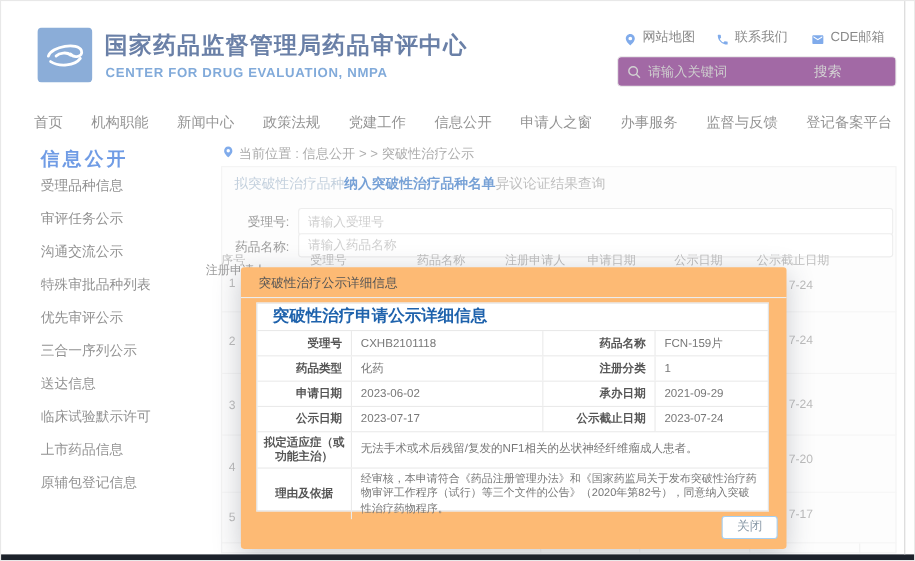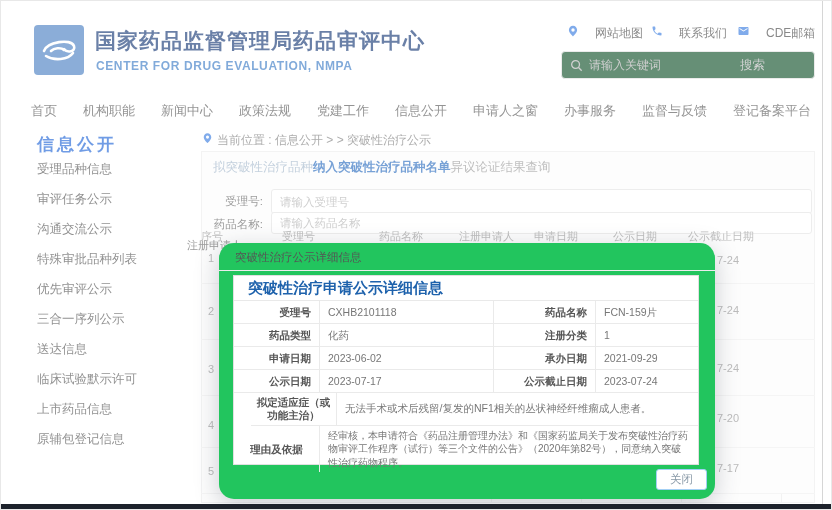--- a/index.html
+++ b/index.html
@@ -7,22 +7,22 @@
     position:relative;width:832px;height:510px;overflow:hidden;background:#fff;
     font-family:"Liberation Sans","DejaVu Sans",sans-serif;
     border:1px solid #e8e8e8;box-sizing:border-box;
   }
   .abs{position:absolute;}
   
   .bg{position:absolute;inset:0;z-index:1;}
   .logo{left:33px;top:24px;width:50px;height:50px;}
   .site-title{left:94px;top:26px;font-size:21px;font-weight:bold;color:#1b3c78;letter-spacing:1px;white-space:nowrap;}
   .site-subtitle{left:95px;top:58px;font-size:12px;font-weight:bold;color:#3e7dc6;letter-spacing:0.6px;white-space:nowrap;}
-  .qlink{top:24px;display:flex;align-items:flex-start;gap:16px;font-size:12px;color:#4a4a4a;white-space:nowrap;cursor:pointer;}
-  .search-pill{left:560px;top:50px;width:252px;height:26px;border:1px solid #e0e0e0;border-radius:4px;background:#14532d;display:flex;align-items:center;}
+  .qlink{top:24px;display:flex;align-items:flex-end;gap:5px;font-size:12px;color:#4a4a4a;white-space:nowrap;cursor:pointer;}
+  .search-pill{left:560px;top:50px;width:252px;height:26px;border:1px solid #e0e0e0;border-radius:4px;background:#701a75;display:flex;align-items:center;}
   .search-pill .mag{margin:0 6px 0 8px;flex:0 0 auto;}
   .search-ph{font-size:12px;color:#b5b5b5;white-space:nowrap;}
   .search-btn{position:absolute;left:178px;top:0;height:26px;line-height:26px;font-size:12.5px;color:#bdbdbd;cursor:pointer;}
   .nav{left:0;top:95px;width:832px;height:30px;display:flex;align-items:center;padding-left:30px;gap:26px;box-sizing:border-box;}
   .nav span{font-size:13px;color:#5a5a5a;white-space:nowrap;cursor:pointer;}
   .side-title{left:36px;top:132px;font-size:17px;font-weight:bold;color:#2468d8;letter-spacing:3px;}
   .sidebar{left:36px;top:153px;width:150px;}
   .sidebar .s-item{height:30px;line-height:30px;font-size:12.5px;color:#555;white-space:nowrap;cursor:pointer;}
   .sidebar .s-item.active{color:#6f9fd6;}
   .crumb-txt{left:216px;top:131px;font-size:12px;color:#808080;white-space:nowrap;}
@@ -35,33 +35,33 @@
   .f-input{position:absolute;border:1px solid #e4e4e4;border-radius:3px;background:#fff;font-size:11.5px;color:#444;padding:0 8px;box-sizing:border-box;font-family:inherit;outline:none;}
   .f-input::placeholder{color:#b5b5b5;}
   .th-cell{top:228px;font-size:11px;color:#9b9b9b;white-space:nowrap;}
   .row-no{width:24px;text-align:center;font-size:11px;color:#999;}
   .row-date{width:46px;font-size:11px;color:#999;white-space:nowrap;}
   .hline{left:200px;width:614px;height:1px;background:#f0f0f0;}
   .vtick{width:1px;height:9px;background:#ececec;top:493px;}
   
   .dim{position:absolute;inset:0;background:rgba(255,255,255,0.35);z-index:50;pointer-events:none;}
   
-  .modal{position:absolute;left:218px;top:242px;width:496px;height:256px;background:#22c55e;border-radius:15px;
+  .modal{position:absolute;left:218px;top:242px;width:496px;height:256px;background:#fdba74;border-radius:3px;
          box-shadow:0 6px 24px rgba(50,60,80,0.25);z-index:100;}
   .m-title{position:absolute;left:16px;top:7px;font-size:11.5px;color:#555;}
   .m-hr{position:absolute;left:0;top:27px;width:100%;height:1px;background:#ececec;}
   .detail-box{position:absolute;left:14px;top:32px;width:466px;height:190px;border:1px solid #e0e0e0;box-sizing:border-box;background:#fff;}
   .sec-row{height:24px;line-height:24px;border-bottom:1px solid #e9e9e9;padding-left:14px;font-size:15px;font-weight:bold;color:#1e62ac;}
   .f-row{display:flex;height:22px;border-bottom:1px solid #eaeaea;font-size:10.5px;}
   .f-row .lc{width:86px;text-align:right;padding-right:8px;box-sizing:border-box;line-height:22px;color:#555;font-weight:bold;border-right:1px solid #eaeaea;white-space:nowrap;overflow:hidden;}
   .f-row .vc1{width:174px;padding-left:8px;box-sizing:border-box;line-height:22px;color:#777;border-right:1px solid #eaeaea;white-space:nowrap;}
   .f-row .lc2{width:102px;text-align:right;padding-right:8px;box-sizing:border-box;line-height:22px;color:#555;font-weight:bold;border-right:1px solid #eaeaea;white-space:nowrap;}
   .f-row .vc2{flex:1;padding-left:8px;line-height:22px;color:#777;white-space:nowrap;}
   .full-row{display:flex;border-bottom:1px solid #eaeaea;font-size:10.5px;}
-  .full-row.r5{height:32px;margin-left:17px;}
+  .full-row.r5{height:32px;}
   .full-row.r6{height:46px;border-bottom:none;}
   .full-row .lcf{width:86px;border-right:1px solid #eaeaea;display:flex;align-items:center;justify-content:center;text-align:center;color:#555;font-weight:bold;padding:2px;box-sizing:border-box;line-height:13px;}
   .full-row .vcf{flex:1;display:flex;align-items:center;color:#777;padding:2px 8px;box-sizing:border-box;line-height:13.5px;}
   .full-row.r6 .vcf{font-size:10px;}
   .close-btn{position:absolute;right:8px;top:226px;height:21px;padding:0 13px;line-height:19px;font-size:11.5px;
              color:#8a9aa8;background:#fff;border:1px solid #a3d0f5;border-radius:3px;cursor:pointer;box-sizing:border-box;}
   
   .footer-bar{position:absolute;left:0;top:503px;width:832px;height:7px;background:#1d222b;z-index:110;}
   .frame-right{position:absolute;left:821px;top:0;width:1px;height:503px;background:#d6d6d6;z-index:110;}
 </style>

